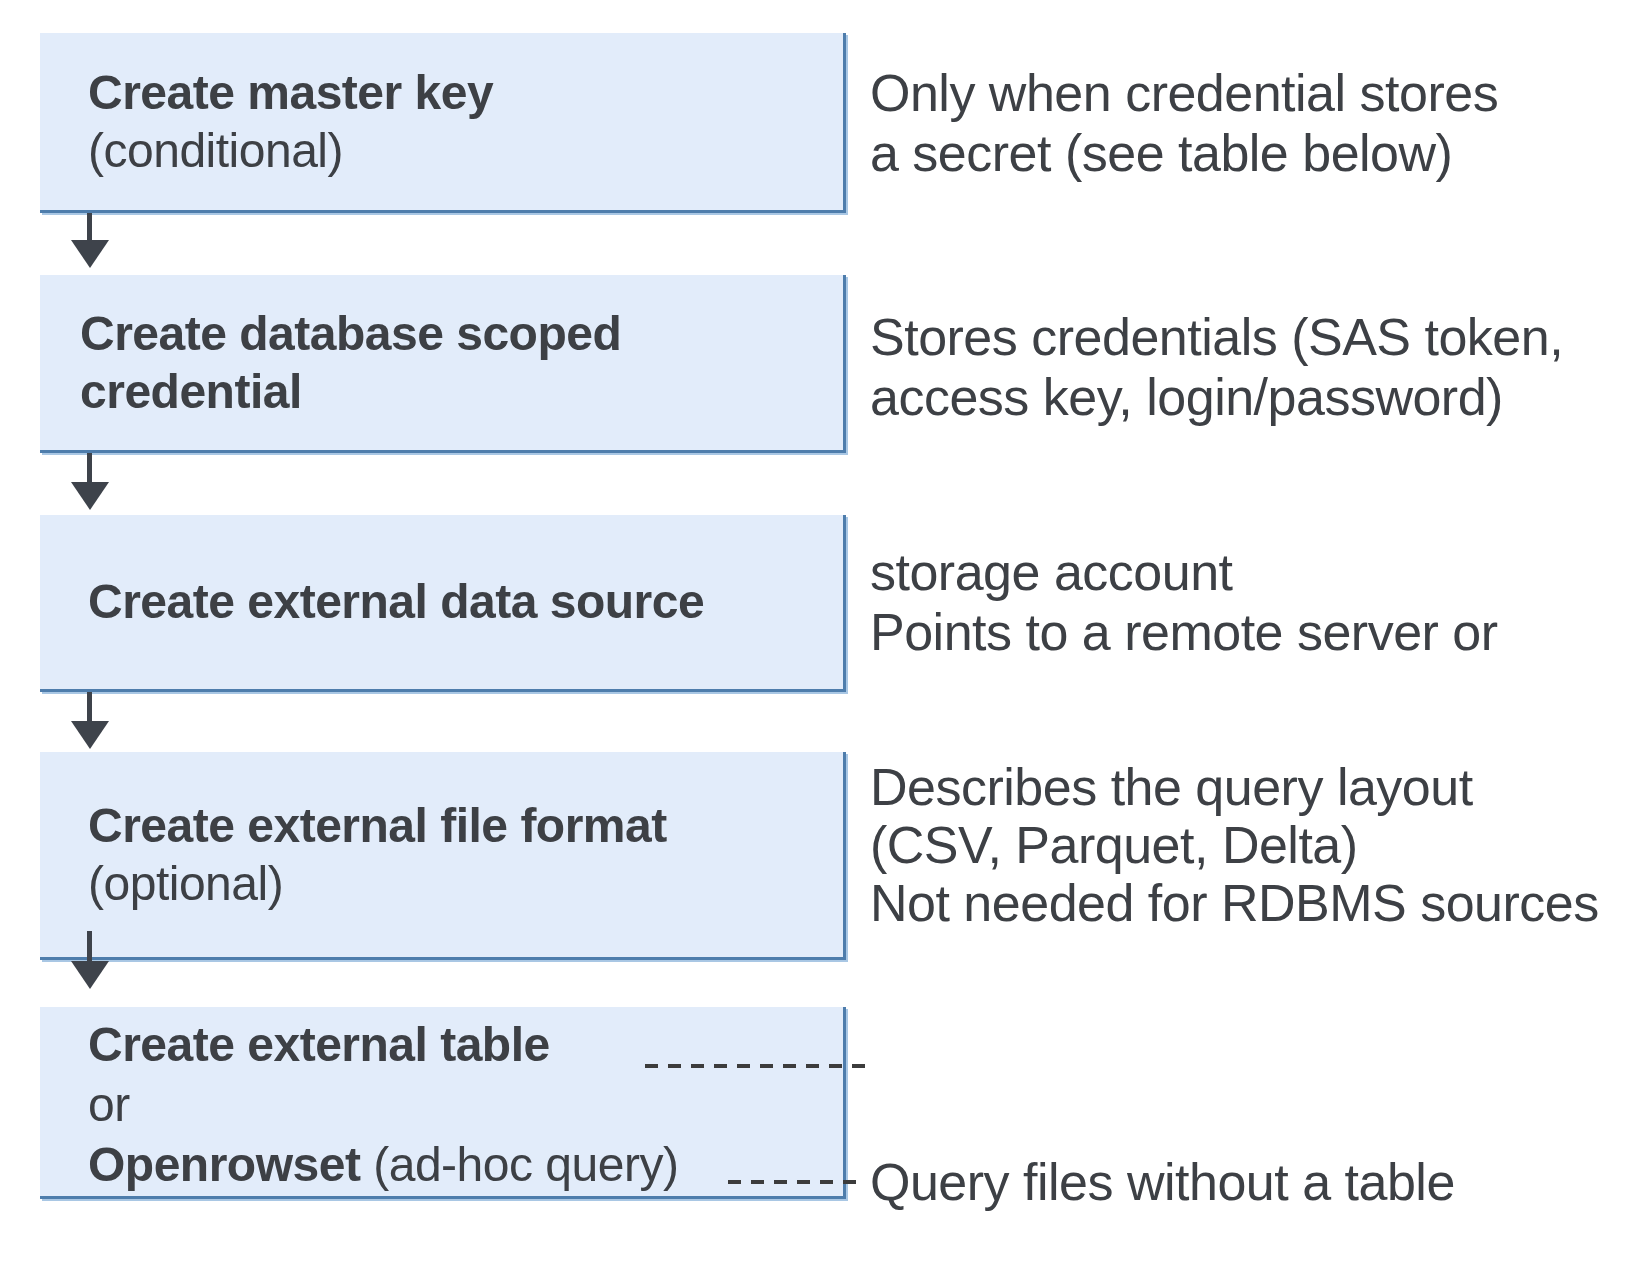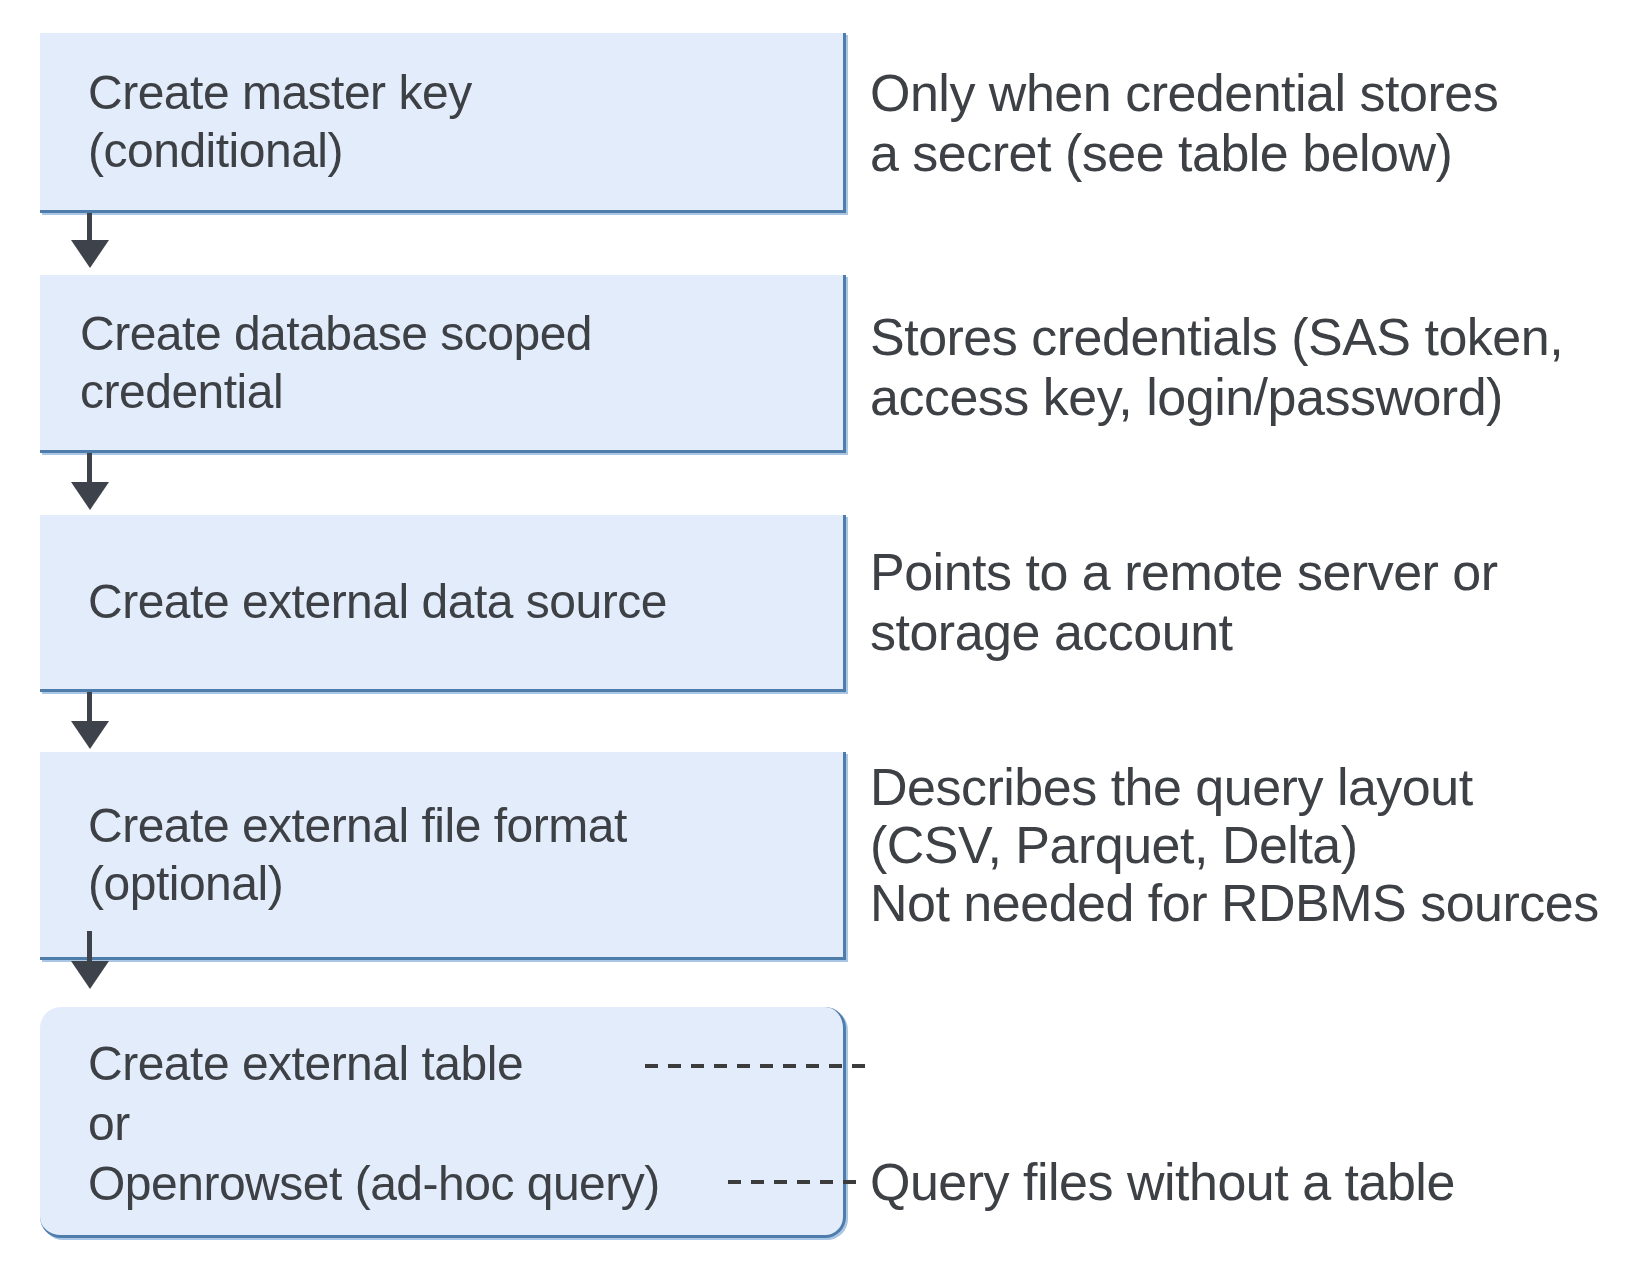--- a/index.html
+++ b/index.html
@@ -26,26 +26,26 @@
     left:40px;width:806px;
     background:var(--box-fill);
     border-right:3px solid var(--box-border);
     border-bottom:3px solid var(--box-border);
     box-shadow:2px 2px 0 0 var(--box-border-light);
     box-sizing:border-box;
     display:flex;flex-direction:column;justify-content:center;
     padding-left:48px;padding-right:60px;
     font-size:48px;line-height:58px;letter-spacing:-0.5px;
   }
-  .step-box .bold{font-weight:400;}
+  .step-box .bold{font-weight:700;}
   .box-1{top:33px;height:180px;}
   .box-2{top:275px;height:178px;padding-left:40px;}
   .box-3{top:515px;height:177px;}
   .box-4{top:752px;height:208px;}
-  .box-5{top:1007px;height:231px;line-height:60px;padding-top:6px;border-radius:21px;}
+  .box-5{top:1007px;height:192px;line-height:60px;padding-top:6px;}
   .arrow{
     position:absolute;left:70px;width:40px;
   }
   .arrow-1{top:213px;height:55px;}
   .arrow-2{top:453px;height:57px;}
   .arrow-3{top:692px;height:57px;}
   .arrow-4{top:931px;height:58px;}
   .arrow .stem{
     position:absolute;left:17px;top:0;width:5px;
     height:calc(100% - 28px);
@@ -129,22 +129,22 @@
     <div>Only when credential stores</div>
     <div>a secret (see table below)</div>
   </div>
 
   <div class="note note-2">
     <div>Stores credentials (SAS token,</div>
     <div>access key, login/password)</div>
   </div>
 
   <div class="note note-3">
+    <div>storage account</div>
     <div>Points to a remote server or</div>
-    <div>storage account</div>
   </div>
 
   <div class="note note-4">
     <div>Describes the query layout</div>
     <div>(CSV, Parquet, Delta)</div>
     <div>Not needed for RDBMS sources</div>
   </div>
 
 
   <div class="note note-6">

